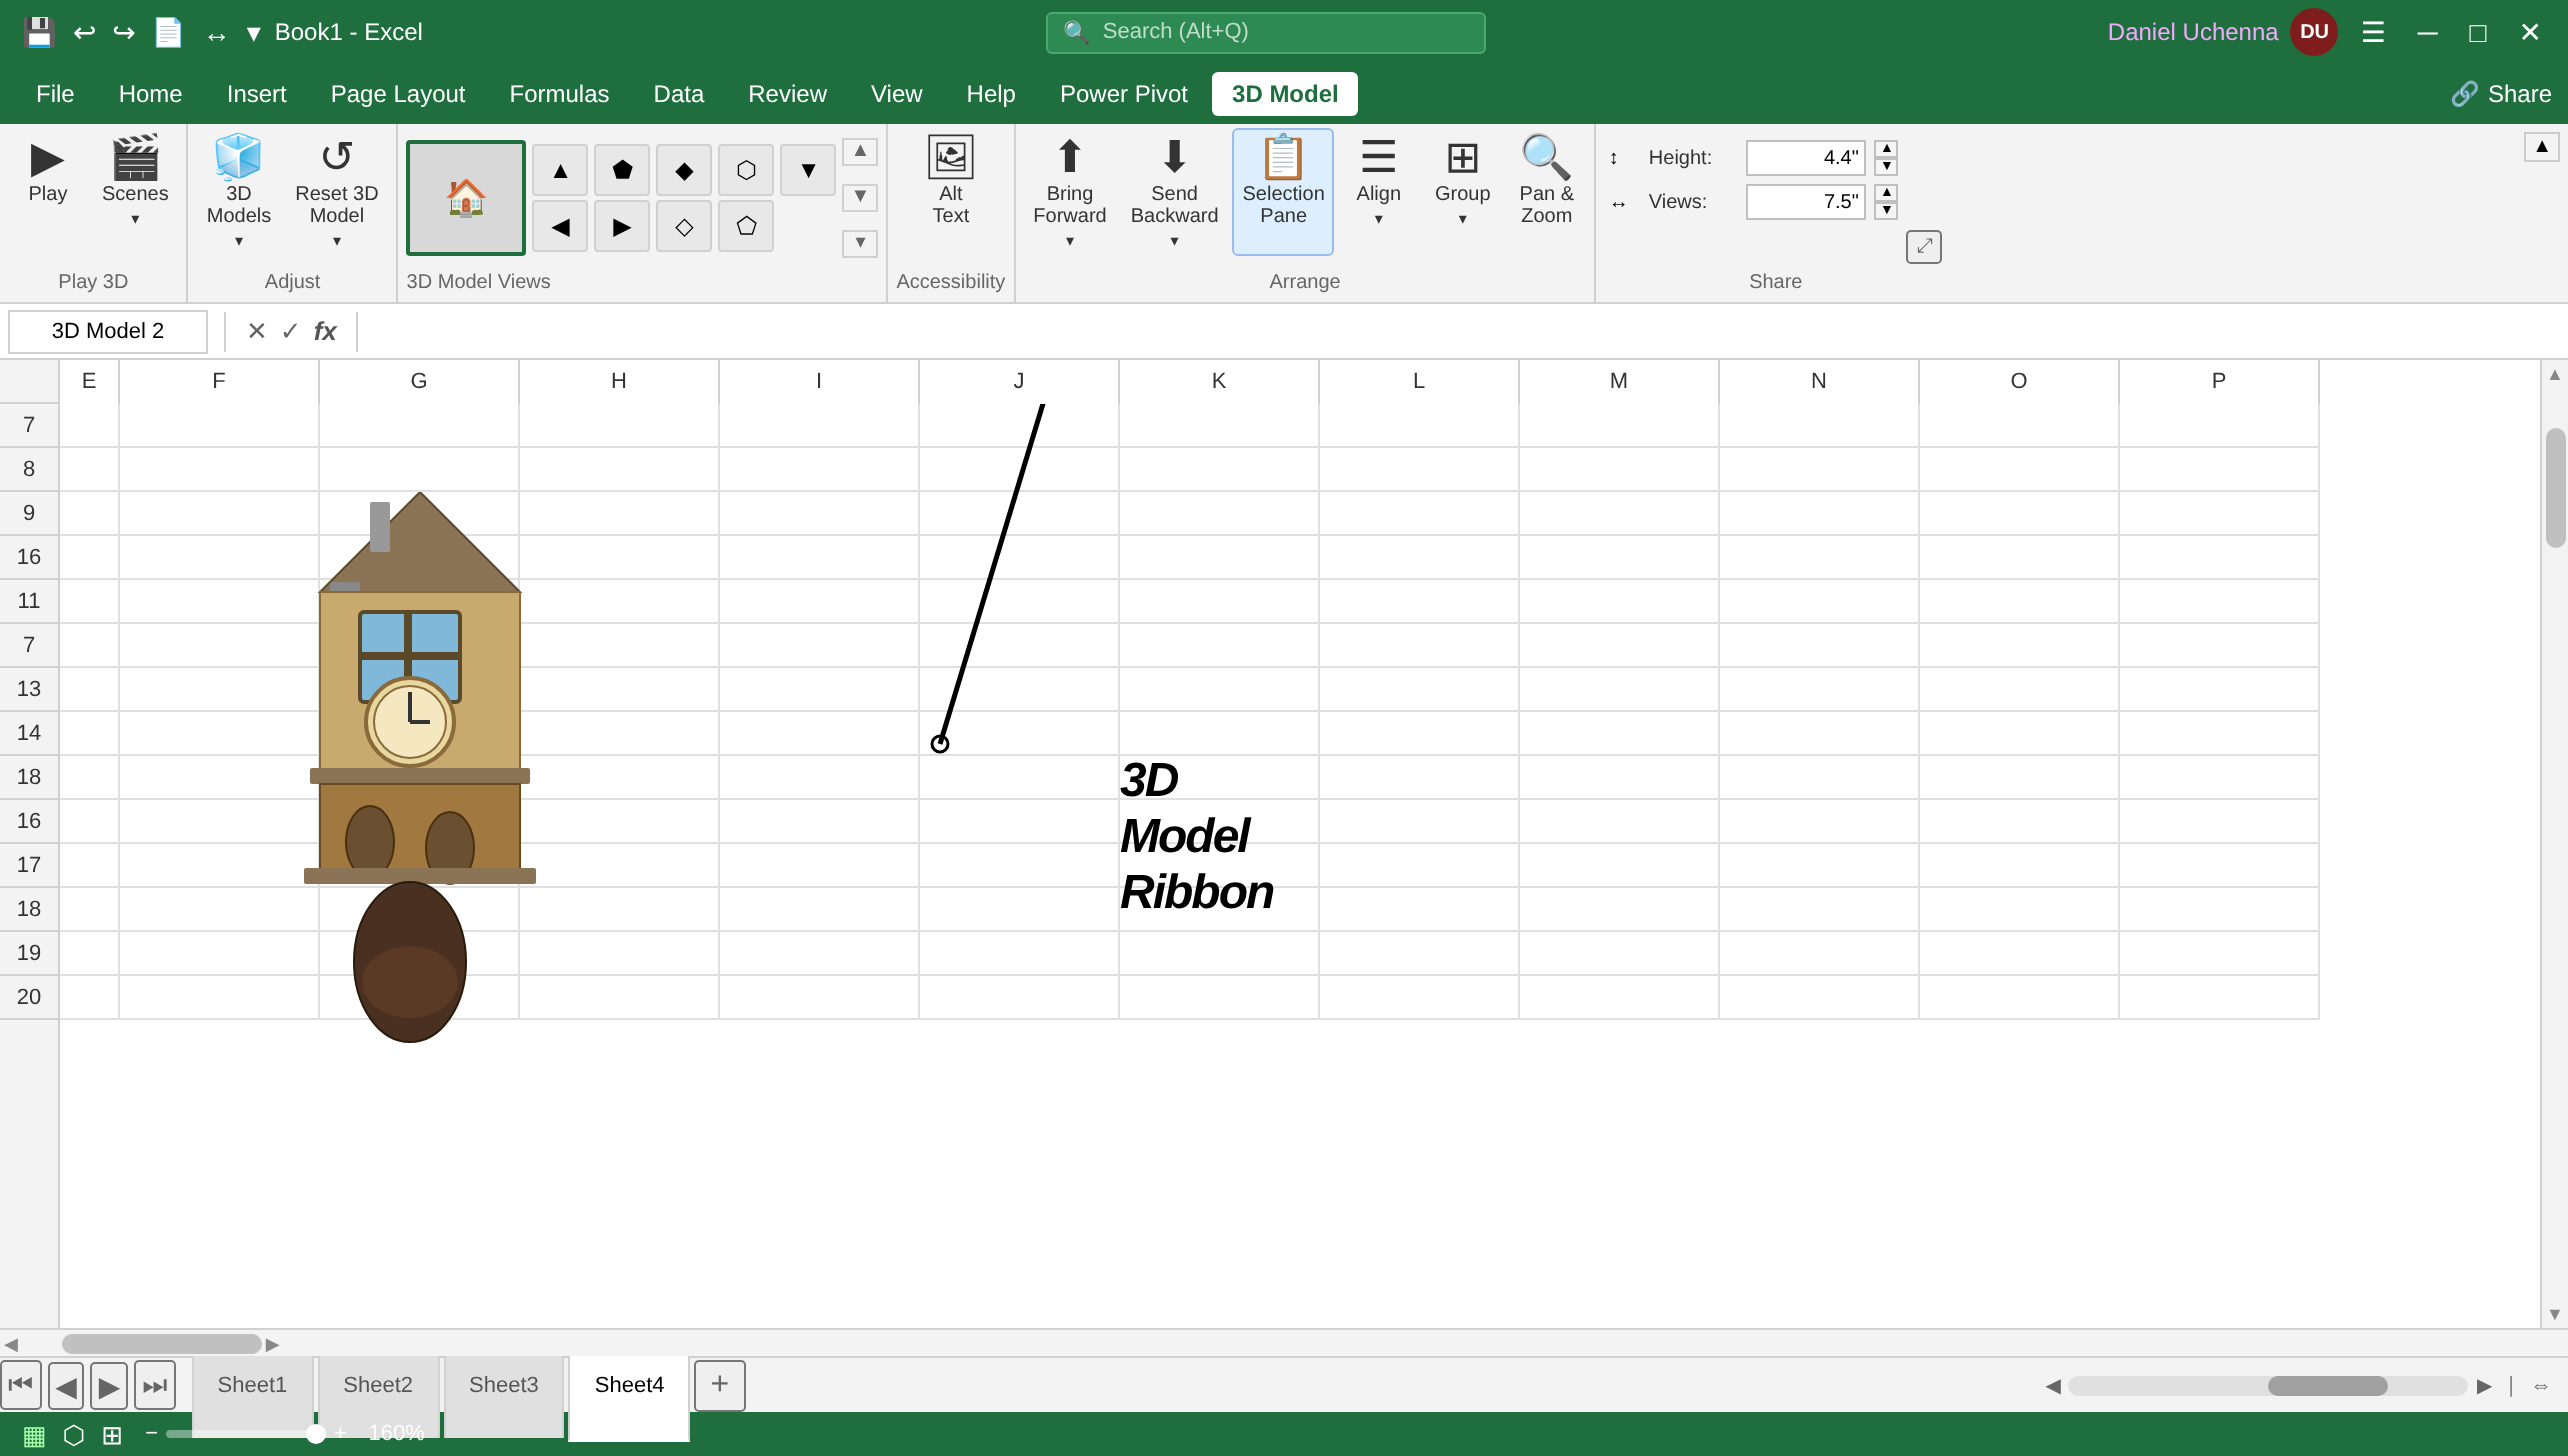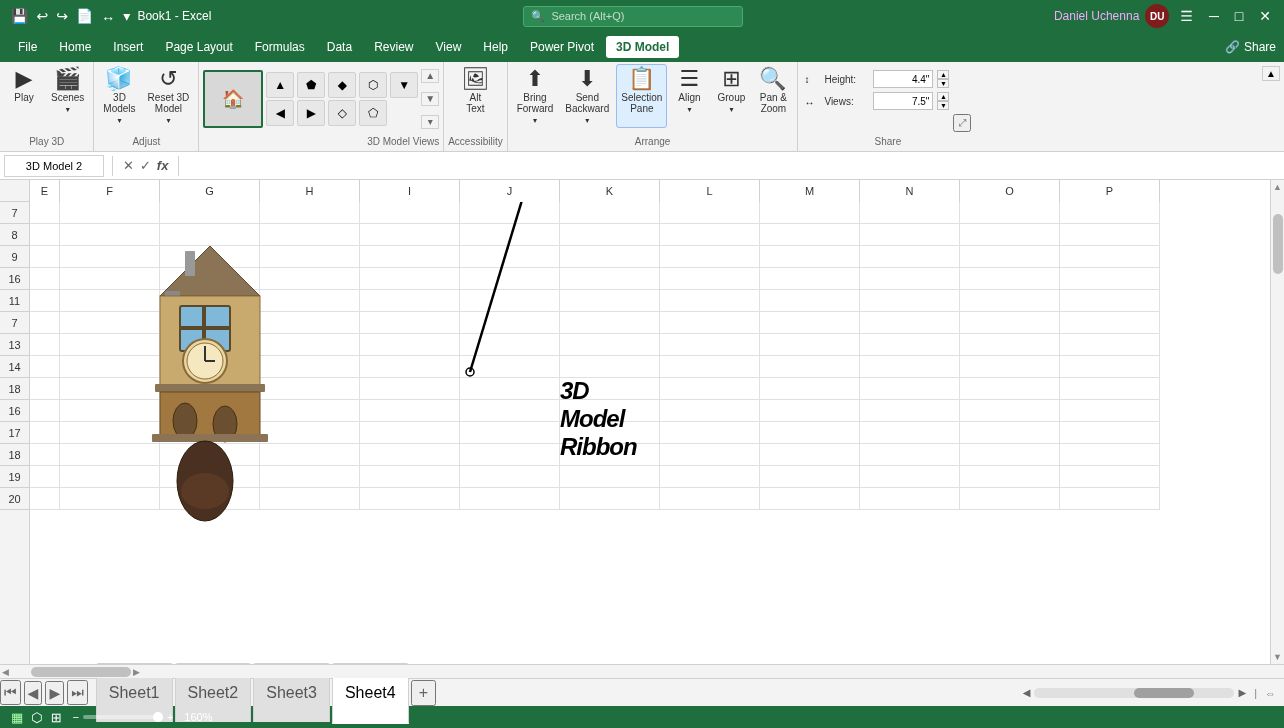--- a/index.html
+++ b/index.html
@@ -296,21 +296,21 @@
     }
     .view-btns { display: flex; gap: 2px; }
     .view-btn { color: white; font-size: 13px; cursor: pointer; padding: 1px 3px; }
     .view-btn.active { color: #aaffaa; }
     .sheet-tab {
       padding: 20px 12px;
       border: 1px solid #d0d0d0;
       border-bottom: none;
       background: #e0e0e0;
       cursor: pointer;
-      font-size: 16px;
+      font-size: 11px;
       border-radius: 3px 3px 0 0;
       margin-right: 2px;
       color: #555;
     }
     .sheet-tab.active {
       background: white;
       color: #000;
       font-weight: 500;
       border-bottom: 2px solid white;
       margin-bottom: -1px;
@@ -492,21 +492,21 @@
           <div class="model-view-thumb" style="width:28px;height:26px;font-size:12px;">◇</div>
           <div class="model-view-thumb" style="width:28px;height:26px;font-size:12px;">⬠</div>
         </div>
       </div>
       <div class="model-views-scroll">
         <button class="scroll-arrow">▲</button>
         <button class="scroll-arrow">▼</button>
         <button class="scroll-arrow">▾</button>
       </div>
     </div>
-    <div style="font-size:10px;color:#666;padding:2px 0;text-align:right;">3D Model Views</div>
+    <div style="font-size:10px;color:#666;padding:2px 0;text-align:left;">3D Model Views</div>
   </div>
 
   <div class="ribbon-group-vertical">
     <div class="ribbon-group-top">
       <button class="ribbon-btn">
         <span class="ribbon-btn-icon">🖼</span>
         <span>Alt<br>Text</span>
       </button>
     </div>
     <div style="font-size:10px;color:#666;padding:2px 0;text-align:center;">Accessibility</div>

